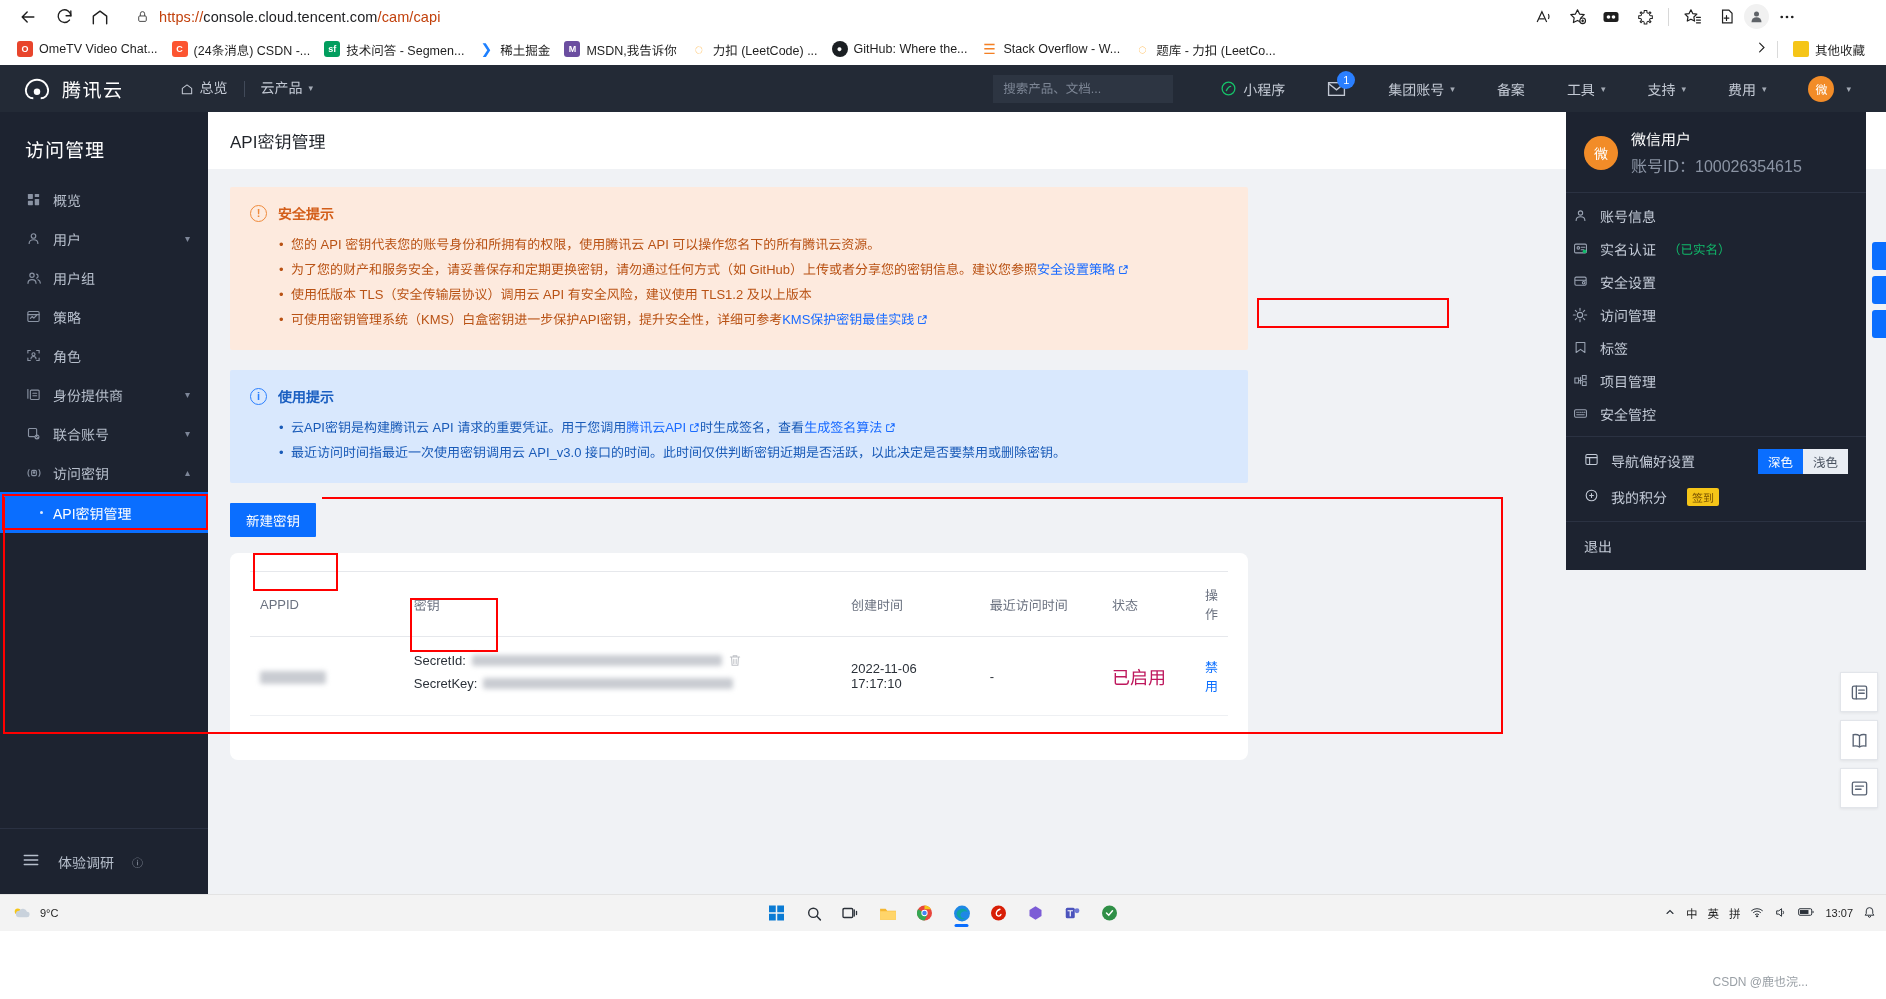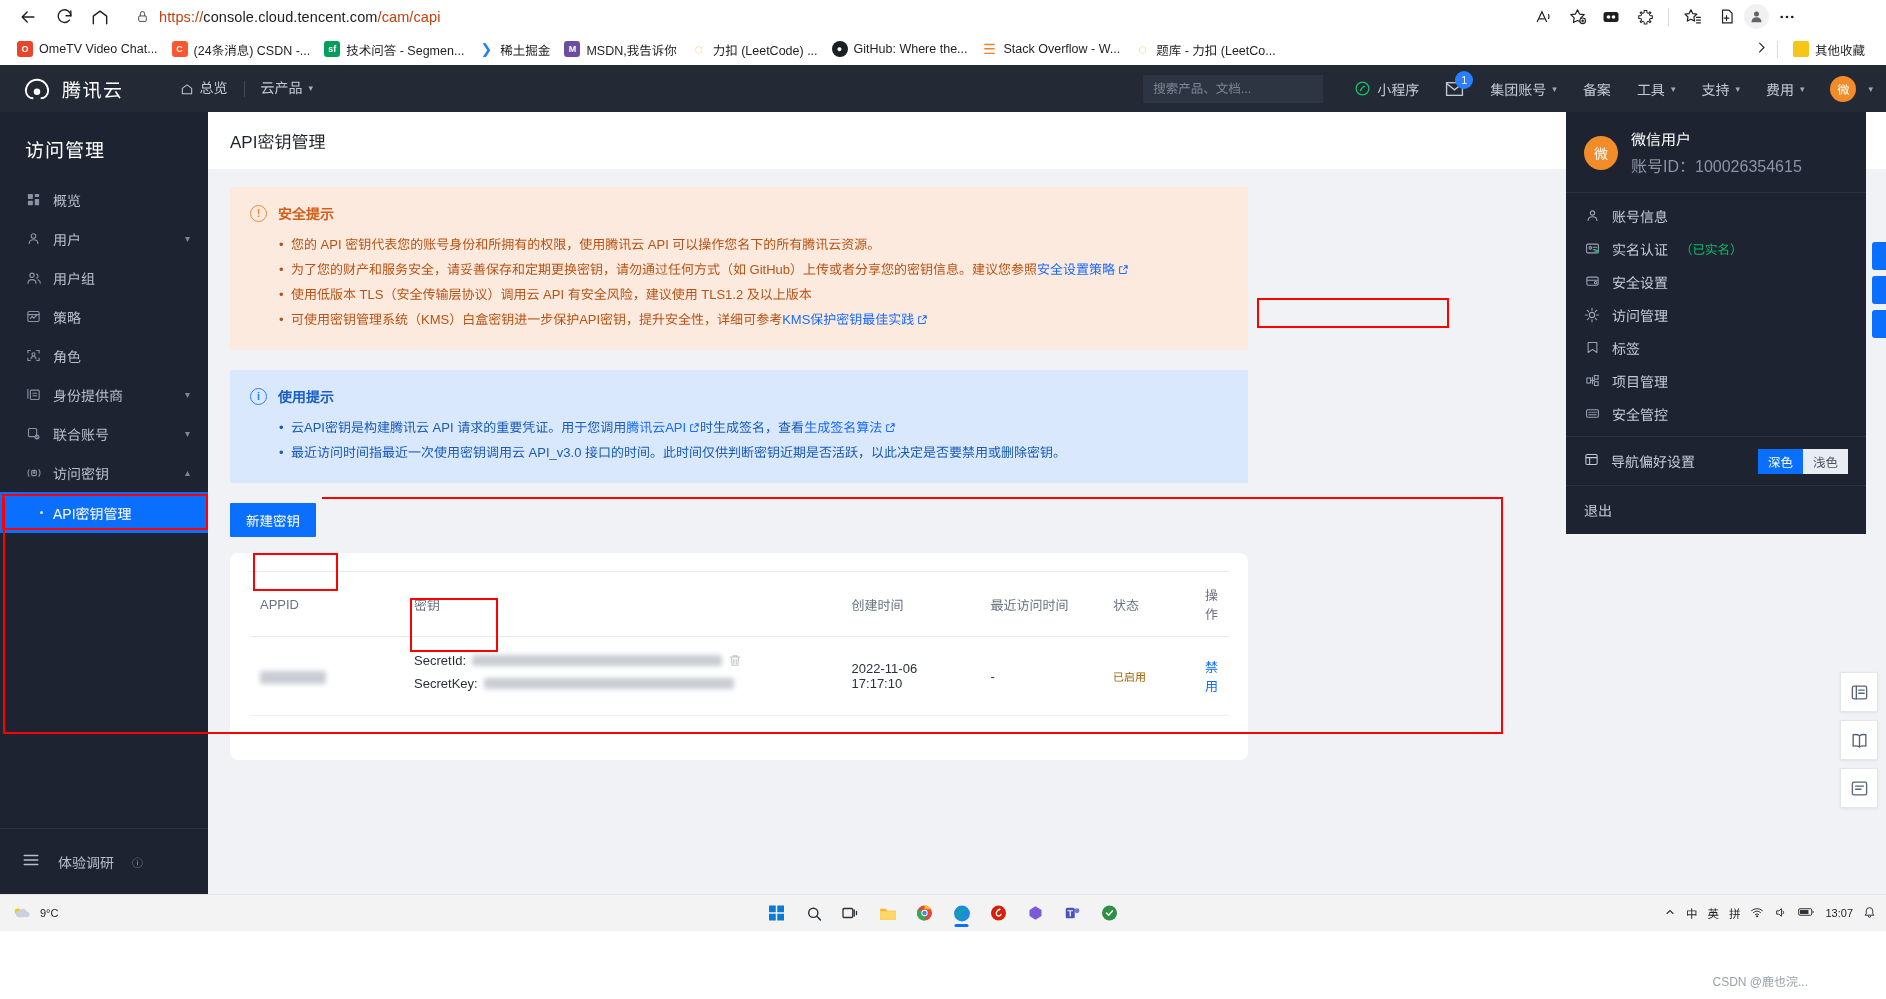--- a/index.html
+++ b/index.html
@@ -41,21 +41,21 @@
 
   
   .tc-header { height: 47px; background: #232a36; display: flex; align-items: center;
                padding-left: 22px; color: #c7cdd6; font-size: 14px; position: relative; }
   .tc-logo { display: flex; align-items: center; gap: 10px; color: #fff; font-size: 19px;
              font-weight: 500; letter-spacing: 1.5px; }
   .tc-nav { display: flex; align-items: center; margin-left: 40px; gap: 0; }
   .tc-nav-item { display: flex; align-items: center; gap: 6px; padding: 0 16px; font-size: 14px;
                  color: #c3c9d4; height: 47px; line-height: 47px; }
   .hdr-divider { width: 1px; height: 16px; background: #414a59; }
-  .tc-right { margin-left: auto; display: flex; align-items: center; gap: 0; }
+  .tc-right { margin-left: auto; display: flex; align-items: center; padding-right: 22px; gap: 16px; }
   .search-box { width: 180px; height: 28px; background: #2d3542; display: flex; align-items: center;
                 padding: 0 10px; margin-right: 18px; }
   .search-box input { flex: 1; background: transparent; border: 0; outline: none;
                       color: #aab2bf; font-size: 12.5px; font-family: inherit; }
   .search-box input::placeholder { color: #7c8594; }
   .tc-r-item { display: flex; align-items: center; gap: 6px; padding: 0 13px; font-size: 14px;
                color: #c3c9d4; position: relative; }
   .badge { position: absolute; top: -10px; right: 4px; min-width: 18px; height: 18px; border-radius: 9px;
            background: #2a7fff; color: #fff; font-size: 11px; display: flex; align-items: center;
            justify-content: center; padding: 0 5px; }
@@ -119,34 +119,34 @@
   table.keys { width: 100%; border-collapse: collapse; }
   table.keys th { text-align: left; font-weight: normal; font-size: 13px; color: #6b7280;
                   padding: 13px 10px; border-top: 1px solid #e6e8ec; border-bottom: 1px solid #e6e8ec;
                   background: #fff; }
   table.keys td { padding: 16px 10px; font-size: 13px; color: #2b3139; vertical-align: middle;
                   border-bottom: 1px solid #eef0f3; }
   .blur-block { display: inline-block; background: #c9ccd2; border-radius: 2px;
                 filter: blur(2.4px); vertical-align: middle; }
   .kv-row { display: flex; align-items: center; gap: 6px; margin-bottom: 8px; }
   .kv-label { color: #2b3139; font-size: 13px; white-space: nowrap; }
-  .status-on { color: #a16207; font-size: 11px; }
+  .status-on { color: #be185d; font-size: 18px; }
   .op-link { color: #0a6eff; font-size: 13px; text-decoration: none; }
   .trash { width: 14px; height: 15px; opacity: .55; }
 
   
   .user-panel { position: absolute; top: 115px; right: 22px; width: 300px; background: #1d2330;
                 z-index: 40; color: #c3cad6; font-size: 14px; }
   .up-head { display: flex; align-items: center; gap: 13px; padding: 16px 18px 15px 18px; }
   .up-avatar { width: 34px; height: 34px; border-radius: 50%; background: #f28c28; color: #fff;
                font-size: 14px; display: flex; align-items: center; justify-content: center; flex: none; }
   .up-name { color: #fff; font-size: 15px; margin-bottom: 4px; }
   .up-sub { color: #8b94a4; font-size: 16px; }
   .up-sec { border-top: 1px solid #2b3242; padding: 6px 0; }
-  .up-item { display: flex; align-items: center; gap: 12px; height: 33px; padding: 0 18px; }
+  .up-item { display: flex; align-items: center; gap: 12px; height: 33px; padding: 0 6px; }
   .up-item .ui-ico { width: 16px; height: 16px; color: #9aa3b2; flex: none;
                      display: flex; align-items: center; justify-content: center; }
   .up-item .ui-lbl { white-space: nowrap; }
   .green-tag { color: #10b96a; font-size: 12.5px; }
   .theme-row { display: flex; align-items: center; height: 36px; padding: 0 18px; gap: 12px; }
   .theme-switch { margin-left: auto; display: flex; }
   .theme-btn { padding: 3px 10px; font-size: 12.5px; }
   .theme-btn.on { background: #0a6eff; color: #fff; }
   .theme-btn.off { background: #e9edf3; color: #4a5costring; color: #4b5costring; color: #495260; }
   .points-tag { background: #f5c518; color: #7a5200; font-size: 11px; border-radius: 2px;
@@ -688,20 +688,28 @@
           <span class="ui-ico"><svg width="15" height="15" viewBox="0 0 24 24" fill="none" stroke="currentColor" stroke-width="1.7">
                 <rect x="3" y="4" width="18" height="16" rx="2"></rect>
                 <path d="M3 9h18M9 9v11"></path>
               </svg></span>
           <span>导航偏好设置</span>
           <span class="theme-switch">
             <span class="theme-btn on">深色</span>
             <span class="theme-btn off" style="background:#e9edf3;color:#495260">浅色</span>
           </span>
         </div>
+        <div class="theme-row">
+          <span class="ui-ico"><svg width="15" height="15" viewBox="0 0 24 24" fill="none" stroke="currentColor" stroke-width="1.7">
+                <circle cx="12" cy="12" r="8.5"></circle>
+                <path d="M9 12h6M12 9v6" stroke-linecap="round"></path>
+              </svg></span>
+          <span>我的积分</span>
+          <span class="points-tag">签到</span>
+        </div>
       </div>
       <div class="up-logout">退出</div>
     </div>
 
   </div>
 
   <div class="anno" style="left:1257px; top:298px; width:192px; height:30px;"></div>
   <div class="anno" style="left:2px; top:494px; width:206px; height:36px;"></div>
   <div class="anno" style="left:253px; top:553px; width:85px; height:38px;"></div>
   <div class="anno" style="left:410px; top:598px; width:88px; height:54px;"></div>

